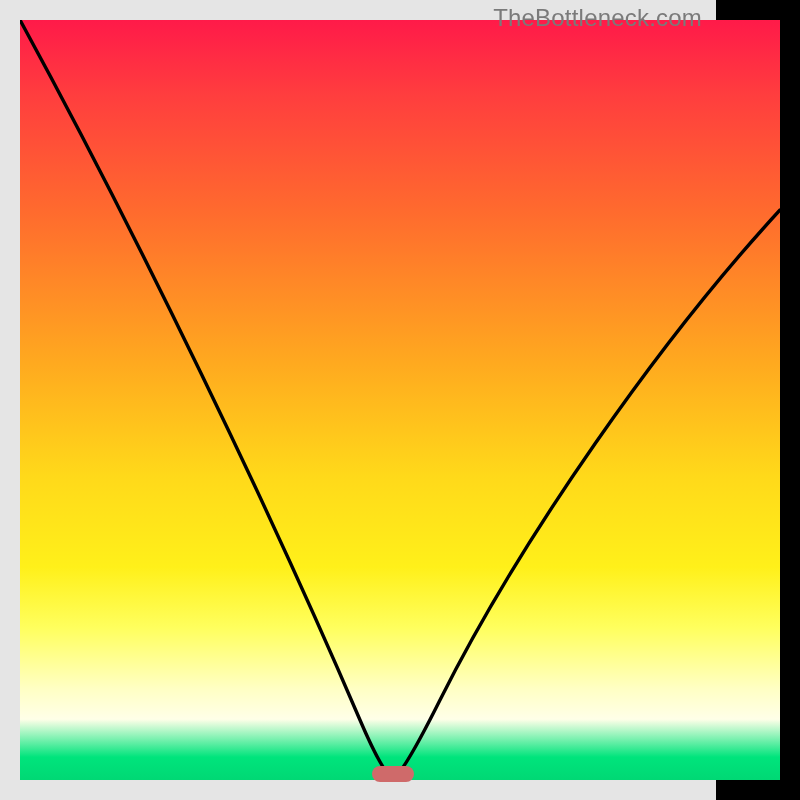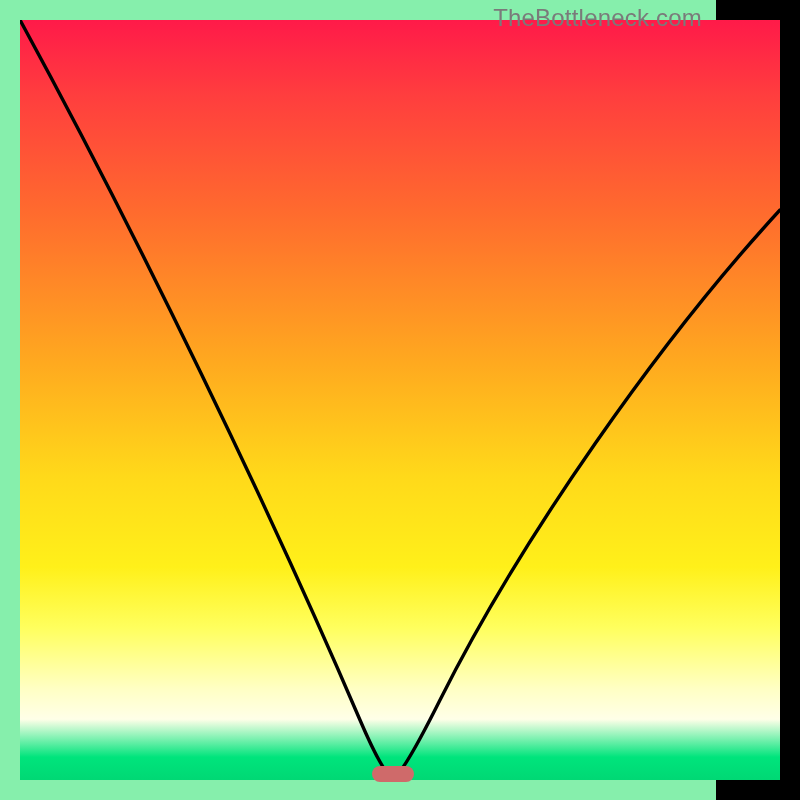--- a/index.html
+++ b/index.html
@@ -8,21 +8,21 @@
     width: 800px;
     height: 800px;
     overflow: hidden;
     background: #000;
     font-family: Arial, Helvetica, sans-serif;
   }
   .frame {
     position: relative;
     width: 716px;
     height: 800px;
-    background: #86efac;
+    background: #e5e5e5;
   }
   .watermark {
     position: absolute;
     top: 4px;
     right: 14px;
     color: #7a7a7a;
     font-size: 24px;
     font-weight: 500;
     letter-spacing: 0.2px;
     z-index: 5;

